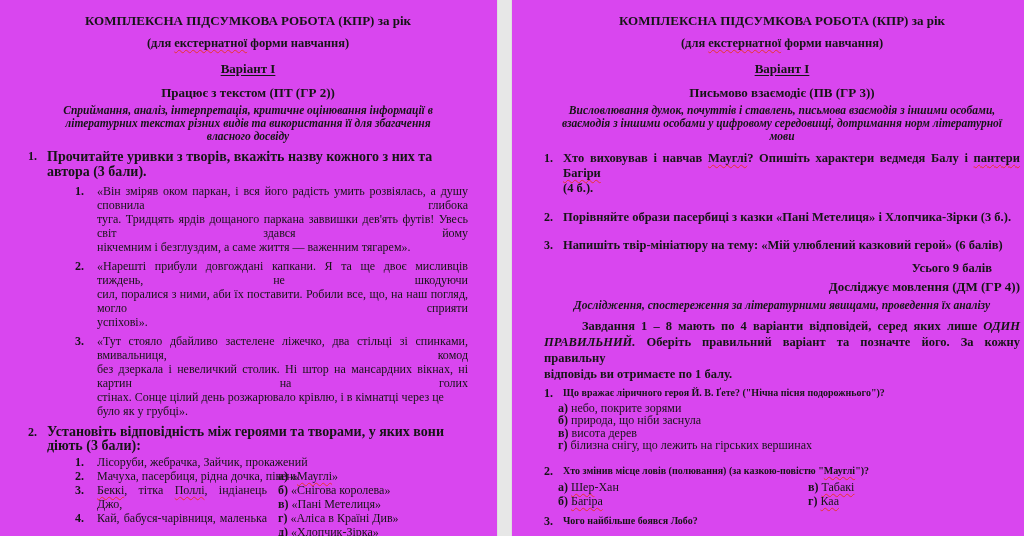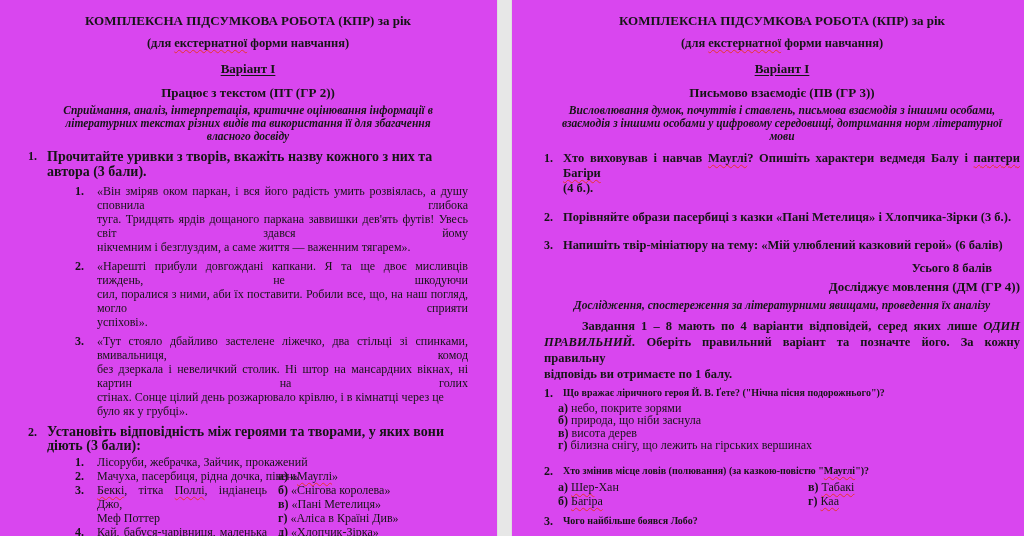--- a/index.html
+++ b/index.html
@@ -129,24 +129,20 @@
             </div>
           <div class="mrow">
               <span class="num">2.</span>
               <span class="txt"><span>Мачуха, пасербиця, рідна дочка, півень</span></span>
             </div>
           <div class="mrow">
               <span class="num">3.</span>
               <span class="txt jl"><span class="seg-sq">Беккі</span><span>, тітка </span><span class="seg-sq">Поллі</span><span>, індіанець Джо,</span></span>
             </div>
           <div class="mrow">
-              <span class="num"></span>
-              <span class="txt"><span>Меф Поттер</span></span>
-            </div>
-          <div class="mrow">
               <span class="num">4.</span>
               <span class="txt jl"><span>Кай, бабуся-чарівниця, маленька</span></span>
             </div>
 
         </div>
         <div class="mopts">
           <div class="mopt"><span class="num">а)</span> <span><span>«</span><span class="seg-sq">Мауглі</span><span>»</span></span></div>
           <div class="mopt"><span class="num">б)</span> <span><span>«Снігова королева»</span></span></div>
           <div class="mopt"><span class="num">в)</span> <span><span>«Пані Метелиця»</span></span></div>
           <div class="mopt"><span class="num">г)</span> <span><span>«Аліса в Країні Див»</span></span></div>
@@ -177,21 +173,21 @@
         </span>
       </div>
       <div class="pv-q">
         <span class="num">2.</span>
         <span class="lbl"><span>Порівняйте образи пасербиці з казки «Пані Метелиця» і Хлопчика-Зірки (3 б.).</span></span>
       </div>
       <div class="pv-q" style="margin-top:13px;">
         <span class="num">3.</span>
         <span class="lbl"><span>Напишіть твір-мініатюру на тему: «Мій улюблений казковий герой» (6 балів)</span></span>
       </div>
-      <div class="total">Усього 8 балів</div>
+      <div class="total">Усього 9 балів</div>
 
       <div class="dm-section">Досліджує мовлення (ДМ (ГР 4))</div>
       <div class="dm-desc">Дослідження, спостереження за літературними явищами, проведення їх аналізу</div>
 
       <div class="dm-intro">
         <div class="line fill indent"><span>Завдання 1 – 8 мають по 4 варіанти відповідей, серед яких лише </span><span class="seg-i">ОДИН</span></div>
         <div class="line fill"><span class="seg-i">ПРАВИЛЬНИЙ.</span><span> Оберіть правильний варіант та позначте його. За кожну правильну</span></div>
         <div class="line"><span>відповідь ви отримаєте по 1 балу.</span></div>
       </div>
 

